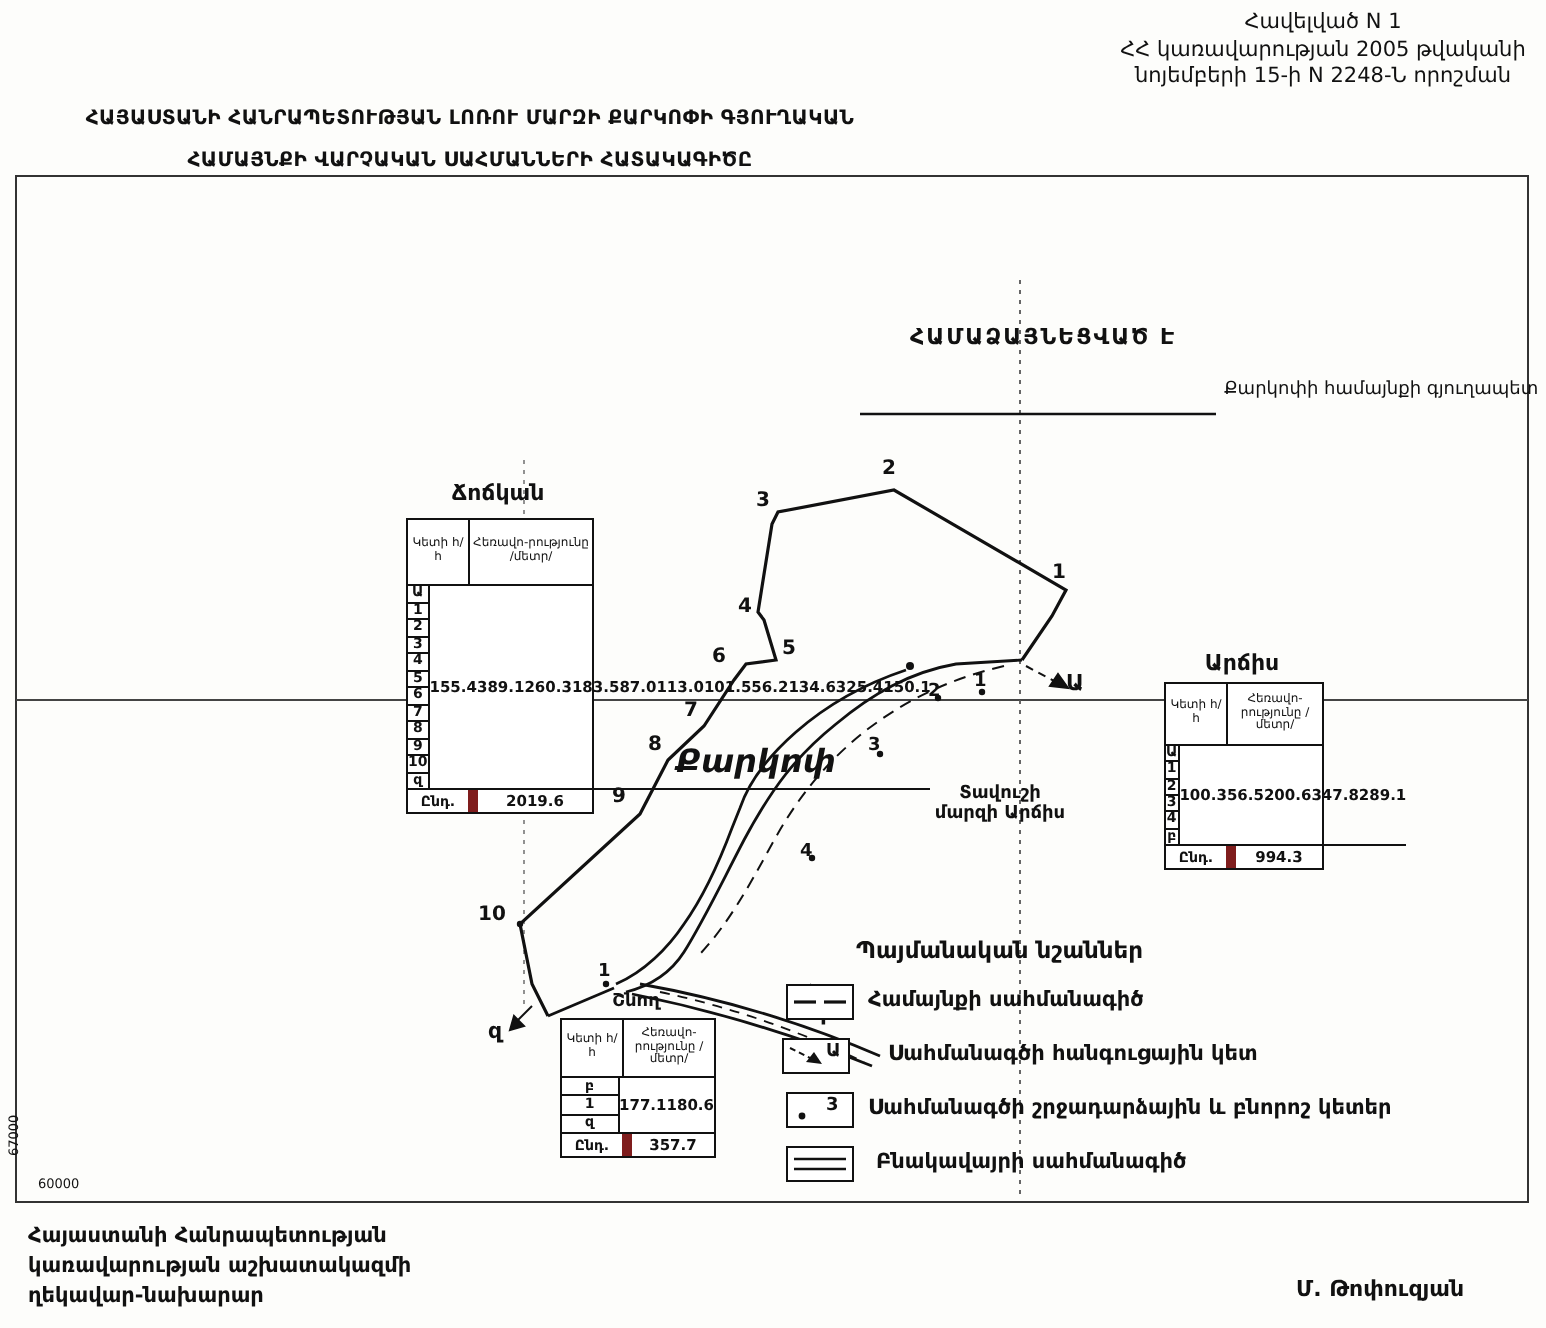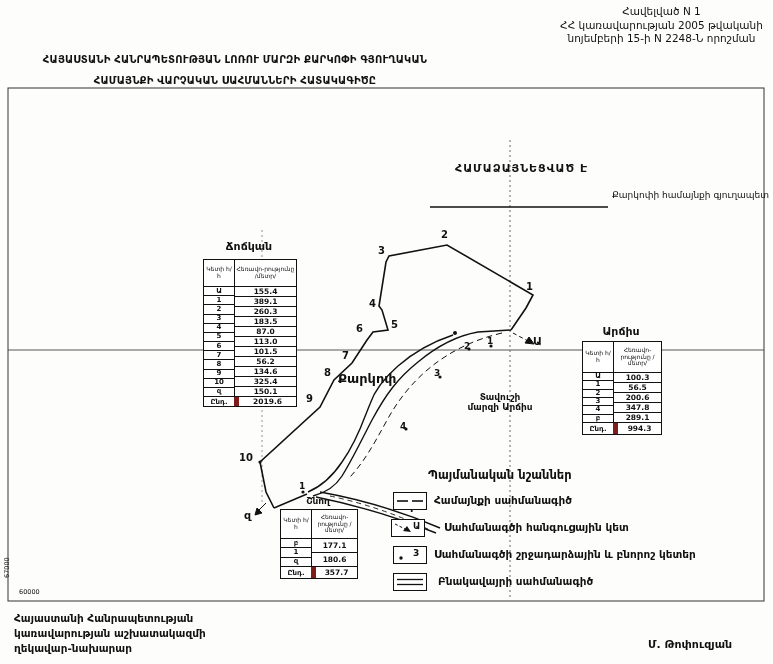--- a/index.html
+++ b/index.html
@@ -23,39 +23,39 @@
   .tbl-head .c1{width:28px;border-right:1px solid #111;display:flex;
     align-items:center;justify-content:center;text-align:center;
     font-size:6px;line-height:1.15;padding:1px;}
   .tbl-head .c2{flex:1;display:flex;align-items:center;justify-content:center;
     text-align:center;font-size:6px;line-height:1.15;padding:1px;}
   .tbl-body{display:flex;flex:1;}
   .tbl-labels{width:30px;border-right:1px solid #111;display:flex;flex-direction:column;}
   .tbl-labels div{flex:1;border-bottom:1px solid #111;text-align:center;
     font-size:7px;font-weight:bold;line-height:1;display:flex;
     align-items:center;justify-content:center;}
-  .tbl-values{flex:1;display:flex;flex-direction:column;}
+  .tbl-values{flex:1;display:flex;flex-direction:row;}
   .tbl-values div{flex:1;border-bottom:1px solid #111;text-align:center;
     font-size:7.5px;font-weight:bold;display:flex;align-items:center;justify-content:center;}
   .tbl-total{display:flex;height:11px;}
   .tbl-total .c1{width:30px;border-right:5px solid #7f1d1d;font-size:7px;
     font-weight:bold;display:flex;align-items:center;justify-content:center;}
   .tbl-total .c2{flex:1;font-size:7.5px;font-weight:bold;display:flex;
     align-items:center;justify-content:center;}
   .tbl-title{position:absolute;text-align:center;font-weight:bold;font-size:11px;}
   
   .legend-title{left:428px;top:468px;font-size:11.5px;font-weight:bold;}
   .legend-item-label{font-size:10.5px;font-weight:bold;}
   .sym{position:absolute;width:32px;height:16px;border:1px solid #111;background:#fff;}
   .sym span{position:absolute;font-size:9px;font-weight:bold;top:1px;}
   
   .pt{position:absolute;font-size:10px;font-weight:bold;}
   .pt-sm{position:absolute;font-size:9px;font-weight:bold;}
   .jl{position:absolute;font-size:11px;font-weight:bold;}
-  .map-label{position:absolute;font-size:13px;font-weight:bold;}
+  .map-label{position:absolute;font-size:16px;font-weight:bold;font-style:italic;}
   .neighbor{position:absolute;font-size:9px;font-weight:bold;text-align:center;width:84px;}
   .tiny{font-size:6.5px;}
   .vert{transform:rotate(-90deg);transform-origin:left top;}
   
   .footer-left{left:14px;top:611px;font-size:10.5px;font-weight:bold;line-height:15px;}
   .footer-name{left:648px;top:638px;font-size:11px;font-weight:bold;}
 </style>
 </head>
 <body>
 

